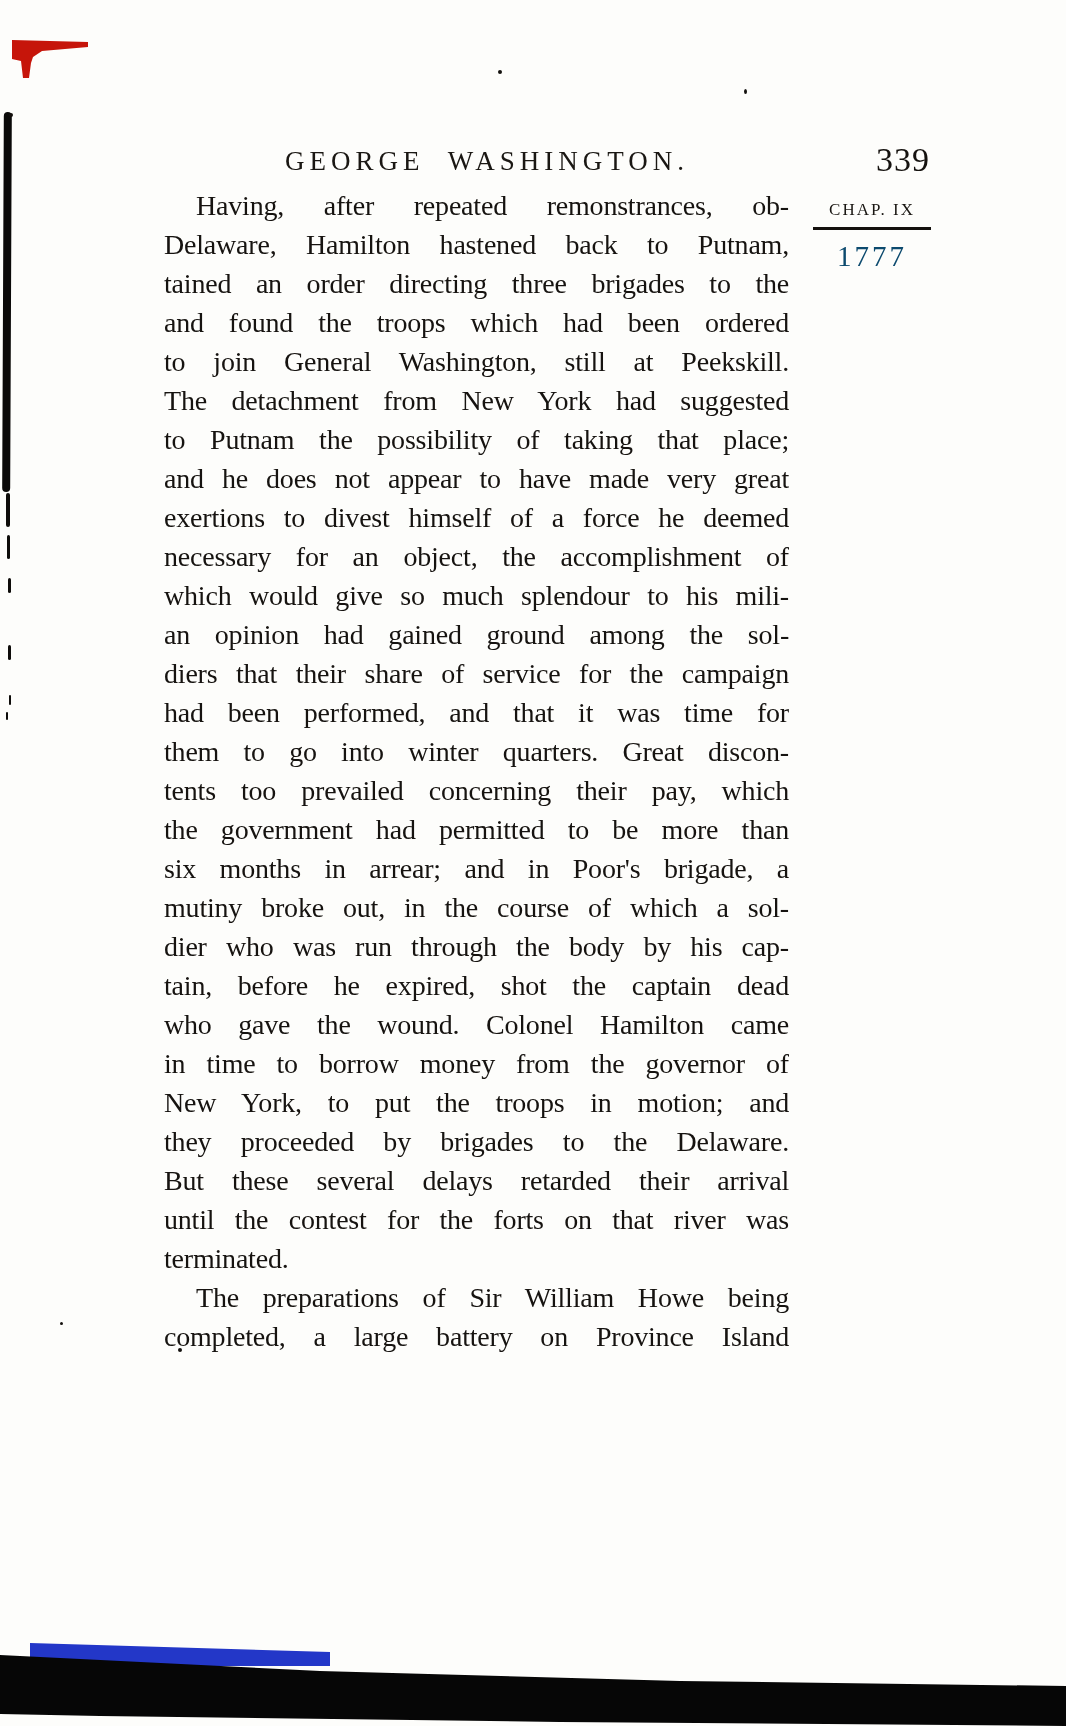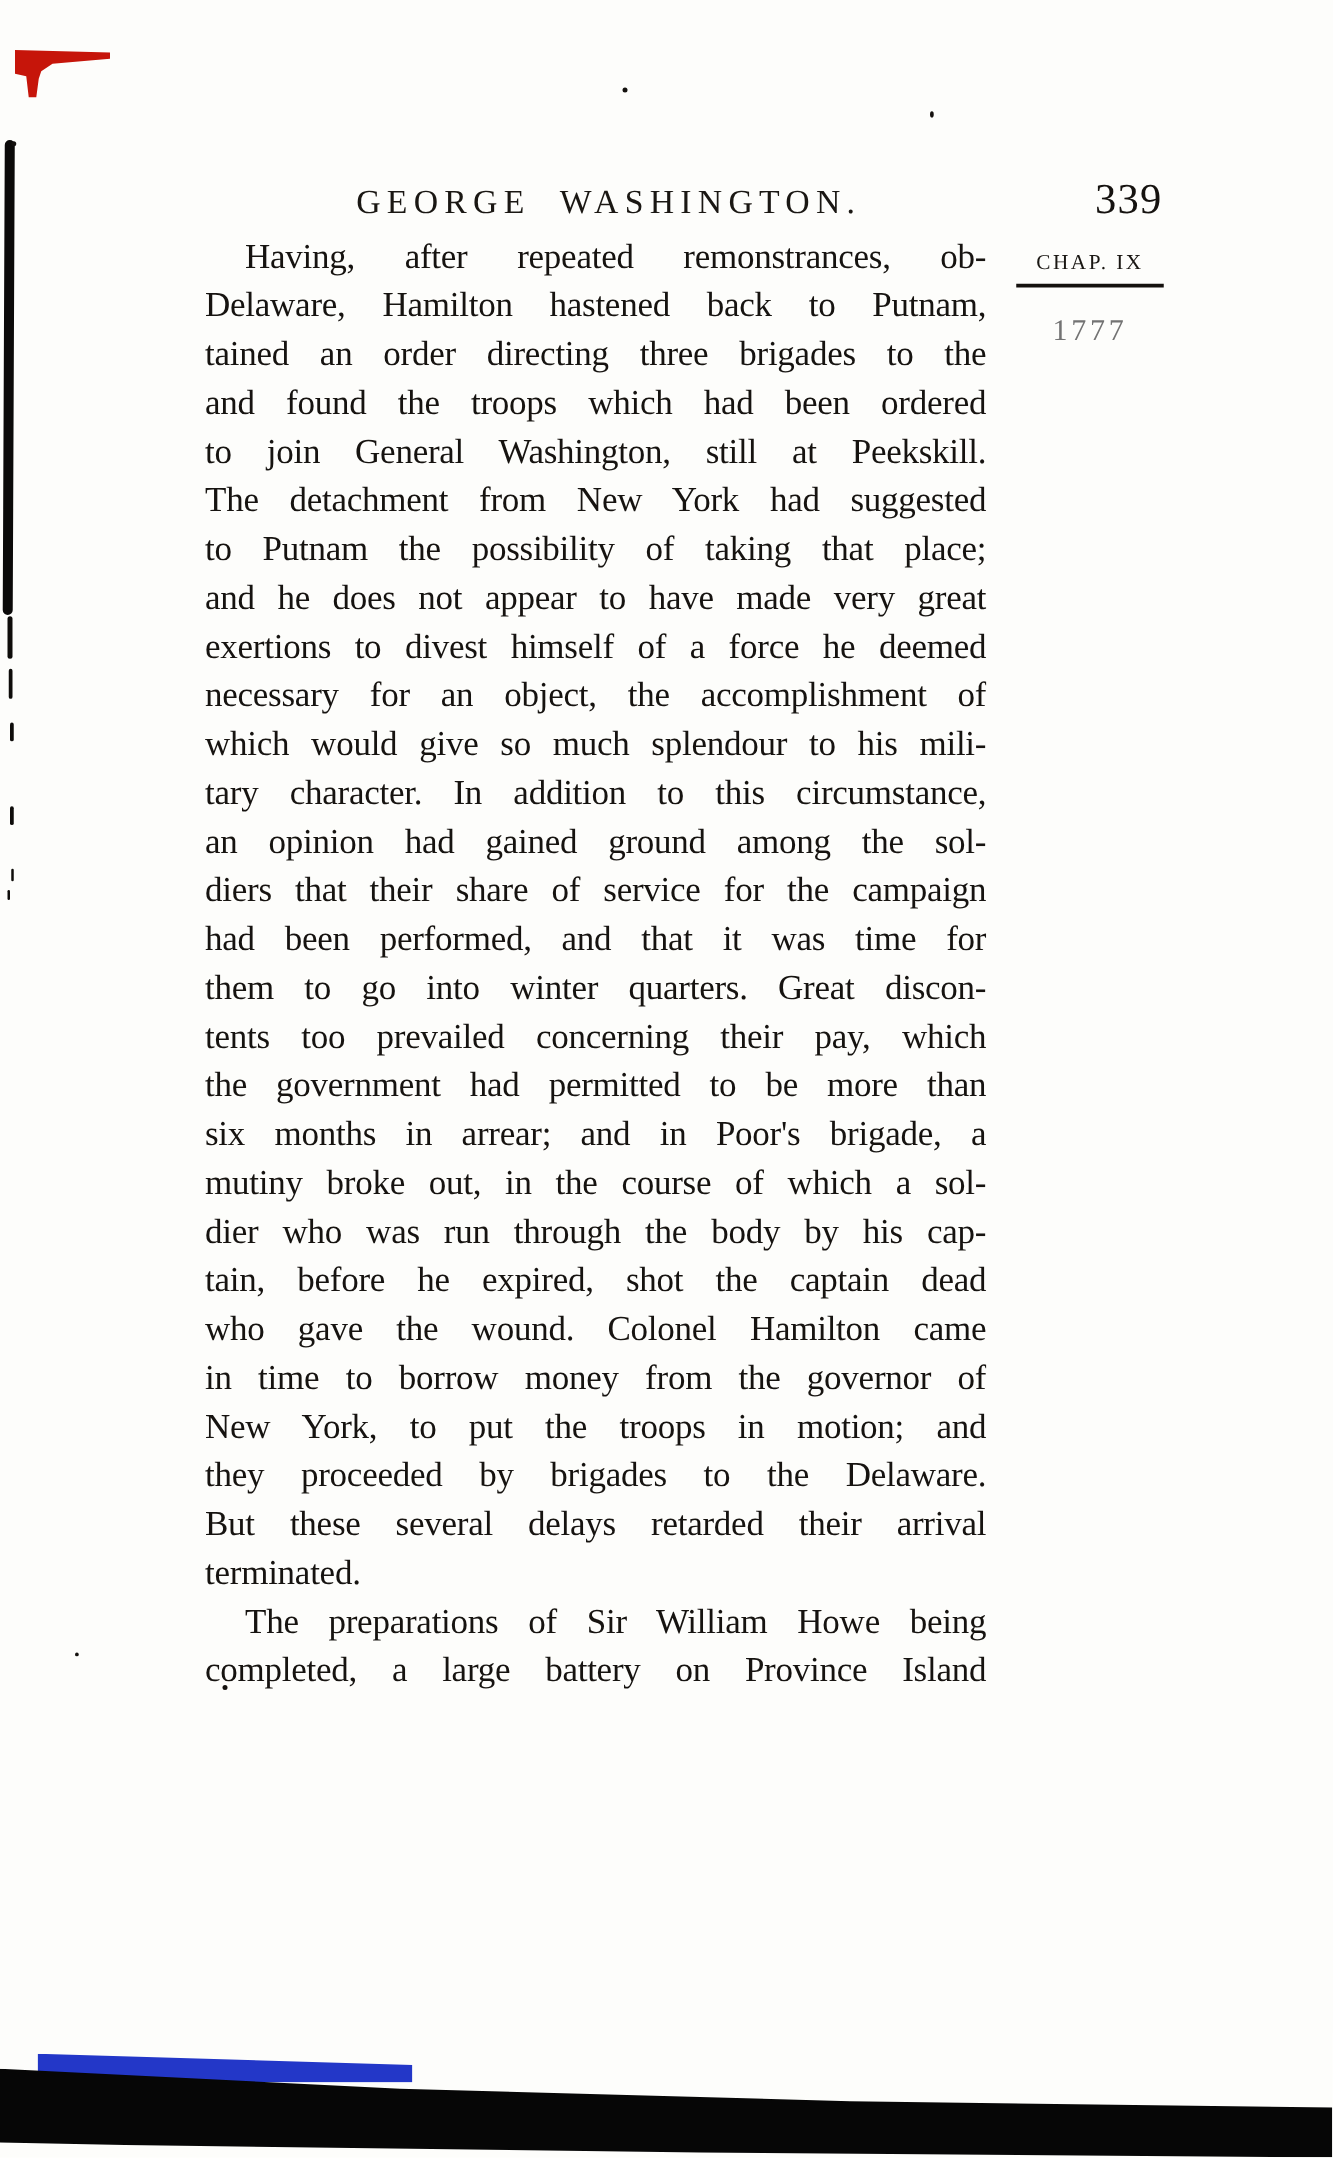--- a/index.html
+++ b/index.html
@@ -49,24 +49,24 @@
     color: #1a1713;
   }
   .chapter-rule {
     margin: 7px 0 0 0;
     height: 3px;
     background: #14110e;
     border: none;
   }
   .year-label {
     display: block;
-    margin-top: 22px;
-    font-size: 24px;
+    margin-top: 10px;
+    font-size: 29px;
     letter-spacing: 3px;
-    color: #737373;
+    color: #0c4a6e;
   }
 
   
   .text-block {
     position: absolute;
     left: 138px; top: 186px;
     width: 651px;
   }
   .text-line {
     height: 39px;
@@ -146,36 +146,36 @@
       <div class="text-line">Delaware, Hamilton hastened back to Putnam,</div>
       <div class="text-line">tained an order directing three brigades to the</div>
       <div class="text-line">and found the troops which had been ordered</div>
       <div class="text-line">to join General Washington, still at Peekskill.</div>
       <div class="text-line">The detachment from New York had suggested</div>
       <div class="text-line">to Putnam the possibility of taking that place;</div>
       <div class="text-line">and he does not appear to have made very great</div>
       <div class="text-line">exertions to divest himself of a force he deemed</div>
       <div class="text-line">necessary for an object, the accomplishment of</div>
       <div class="text-line">which would give so much splendour to his mili-</div>
-      <div class="text-line">tary character.  In addition to this circumstance,</div>
       <div class="text-line">an opinion had gained ground among the sol-</div>
       <div class="text-line">diers that their share of service for the campaign</div>
       <div class="text-line">had been performed, and that it was time for</div>
       <div class="text-line">them to go into winter quarters.  Great discon-</div>
       <div class="text-line">tents too prevailed concerning their pay, which</div>
       <div class="text-line">the government had permitted to be more than</div>
       <div class="text-line">six months in arrear; and in Poor's brigade, a</div>
       <div class="text-line">mutiny broke out, in the course of which a sol-</div>
       <div class="text-line">dier who was run through the body by his cap-</div>
       <div class="text-line">tain, before he expired, shot the captain dead</div>
       <div class="text-line">who gave the wound.  Colonel Hamilton came</div>
       <div class="text-line">in time to borrow money from the governor of</div>
       <div class="text-line">New York, to put the troops in motion; and</div>
       <div class="text-line">they proceeded by brigades to the Delaware.</div>
       <div class="text-line">But these several delays retarded their arrival</div>
+      <div class="text-line">until the contest for the forts on that river was</div>
       <div class="text-line endline">terminated.</div>
       <div class="text-line indent">The preparations of Sir William Howe being</div>
       <div class="text-line">completed, a large battery on Province Island</div>
     </div>
 
   <div class="blue-strip"></div>
   <div class="bottom-scan-band"></div>
 
 </div>
 

